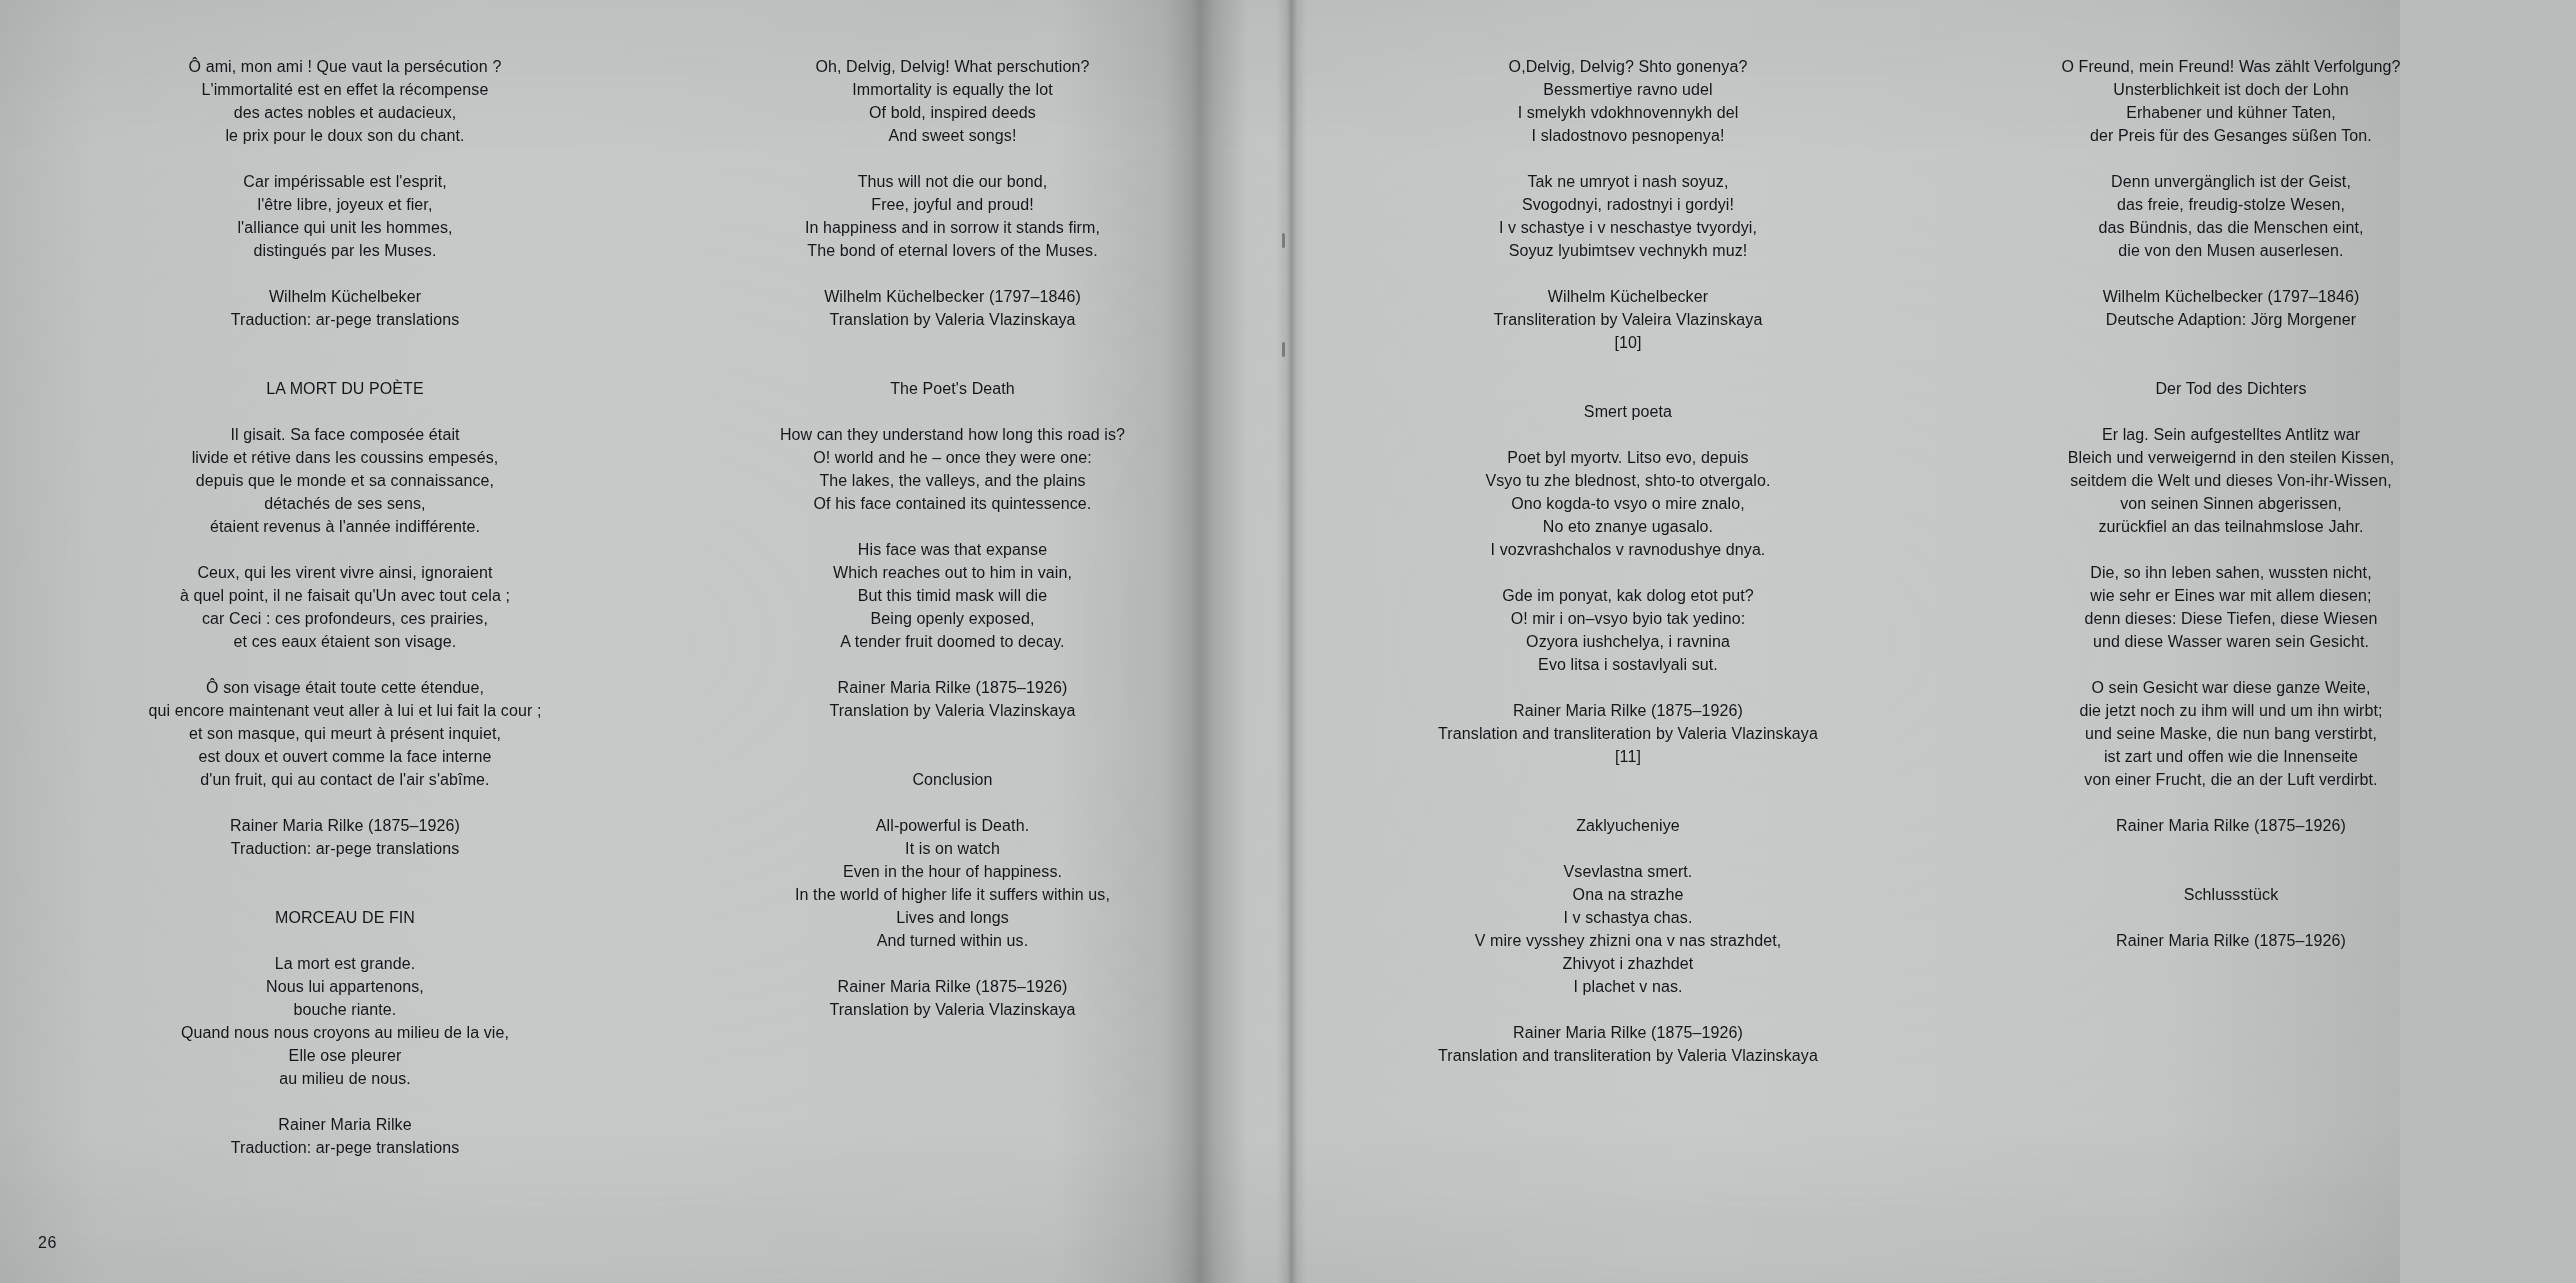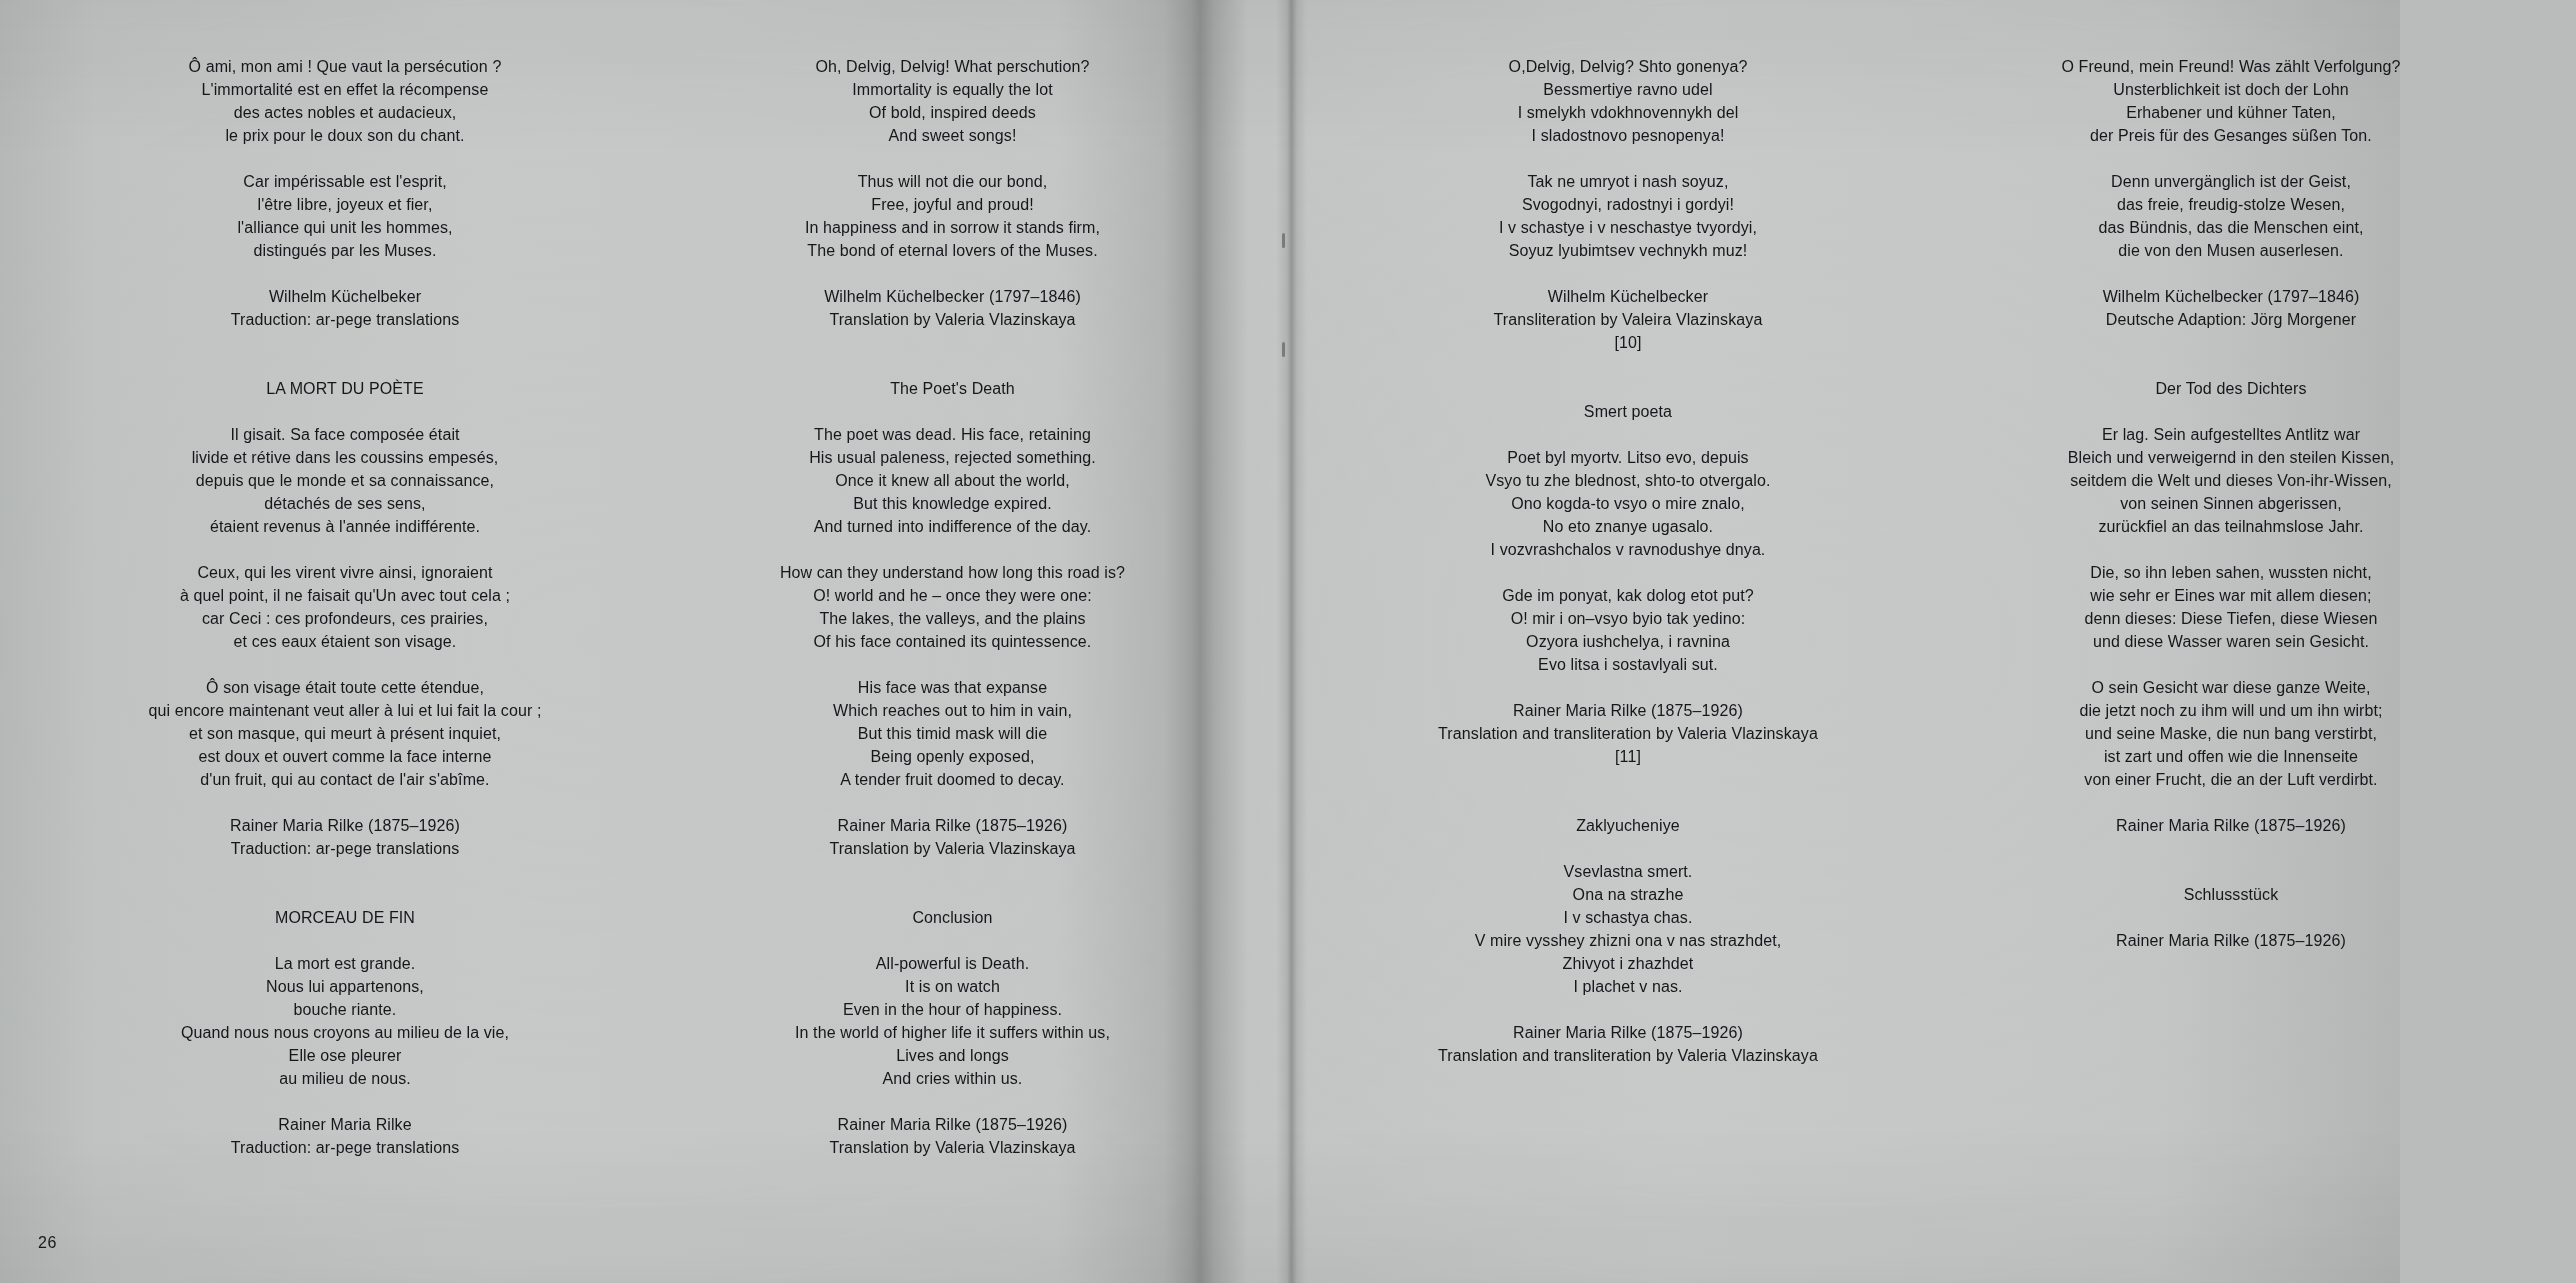--- a/index.html
+++ b/index.html
@@ -202,27 +202,20 @@
           </div>
           <div class="credit">
             <span class="line">Wilhelm Küchelbecker (1797–1846)</span>
             <span class="line">Translation by Valeria Vlazinskaya</span>
           </div>
           <div class="blockgap"></div>
           <div class="poem-title">
             <span class="line">The Poet's Death</span>
           </div>
           <div class="stanza">
-            <span class="line">The poet was dead. His face, retaining</span>
-            <span class="line">His usual paleness, rejected something.</span>
-            <span class="line">Once it knew all about the world,</span>
-            <span class="line">But this knowledge expired.</span>
-            <span class="line">And turned into indifference of the day.</span>
-          </div>
-          <div class="stanza">
             <span class="line">How can they understand how long this road is?</span>
             <span class="line">O! world and he – once they were one:</span>
             <span class="line">The lakes, the valleys, and the plains</span>
             <span class="line">Of his face contained its quintessence.</span>
           </div>
           <div class="stanza">
             <span class="line">His face was that expanse</span>
             <span class="line">Which reaches out to him in vain,</span>
             <span class="line">But this timid mask will die</span>
             <span class="line">Being openly exposed,</span>
@@ -235,21 +228,21 @@
           <div class="blockgap"></div>
           <div class="poem-title">
             <span class="line">Conclusion</span>
           </div>
           <div class="stanza">
             <span class="line">All-powerful is Death.</span>
             <span class="line">It is on watch</span>
             <span class="line">Even in the hour of happiness.</span>
             <span class="line">In the world of higher life it suffers within us,</span>
             <span class="line">Lives and longs</span>
-            <span class="line">And cries within us.</span>
+            <span class="line">And turned within us.</span>
           </div>
           <div class="credit">
             <span class="line">Rainer Maria Rilke (1875–1926)</span>
             <span class="line">Translation by Valeria Vlazinskaya</span>
           </div>
         </div>
     </div>
     <div class="folio folio-left">26</div>
   </div>
 

